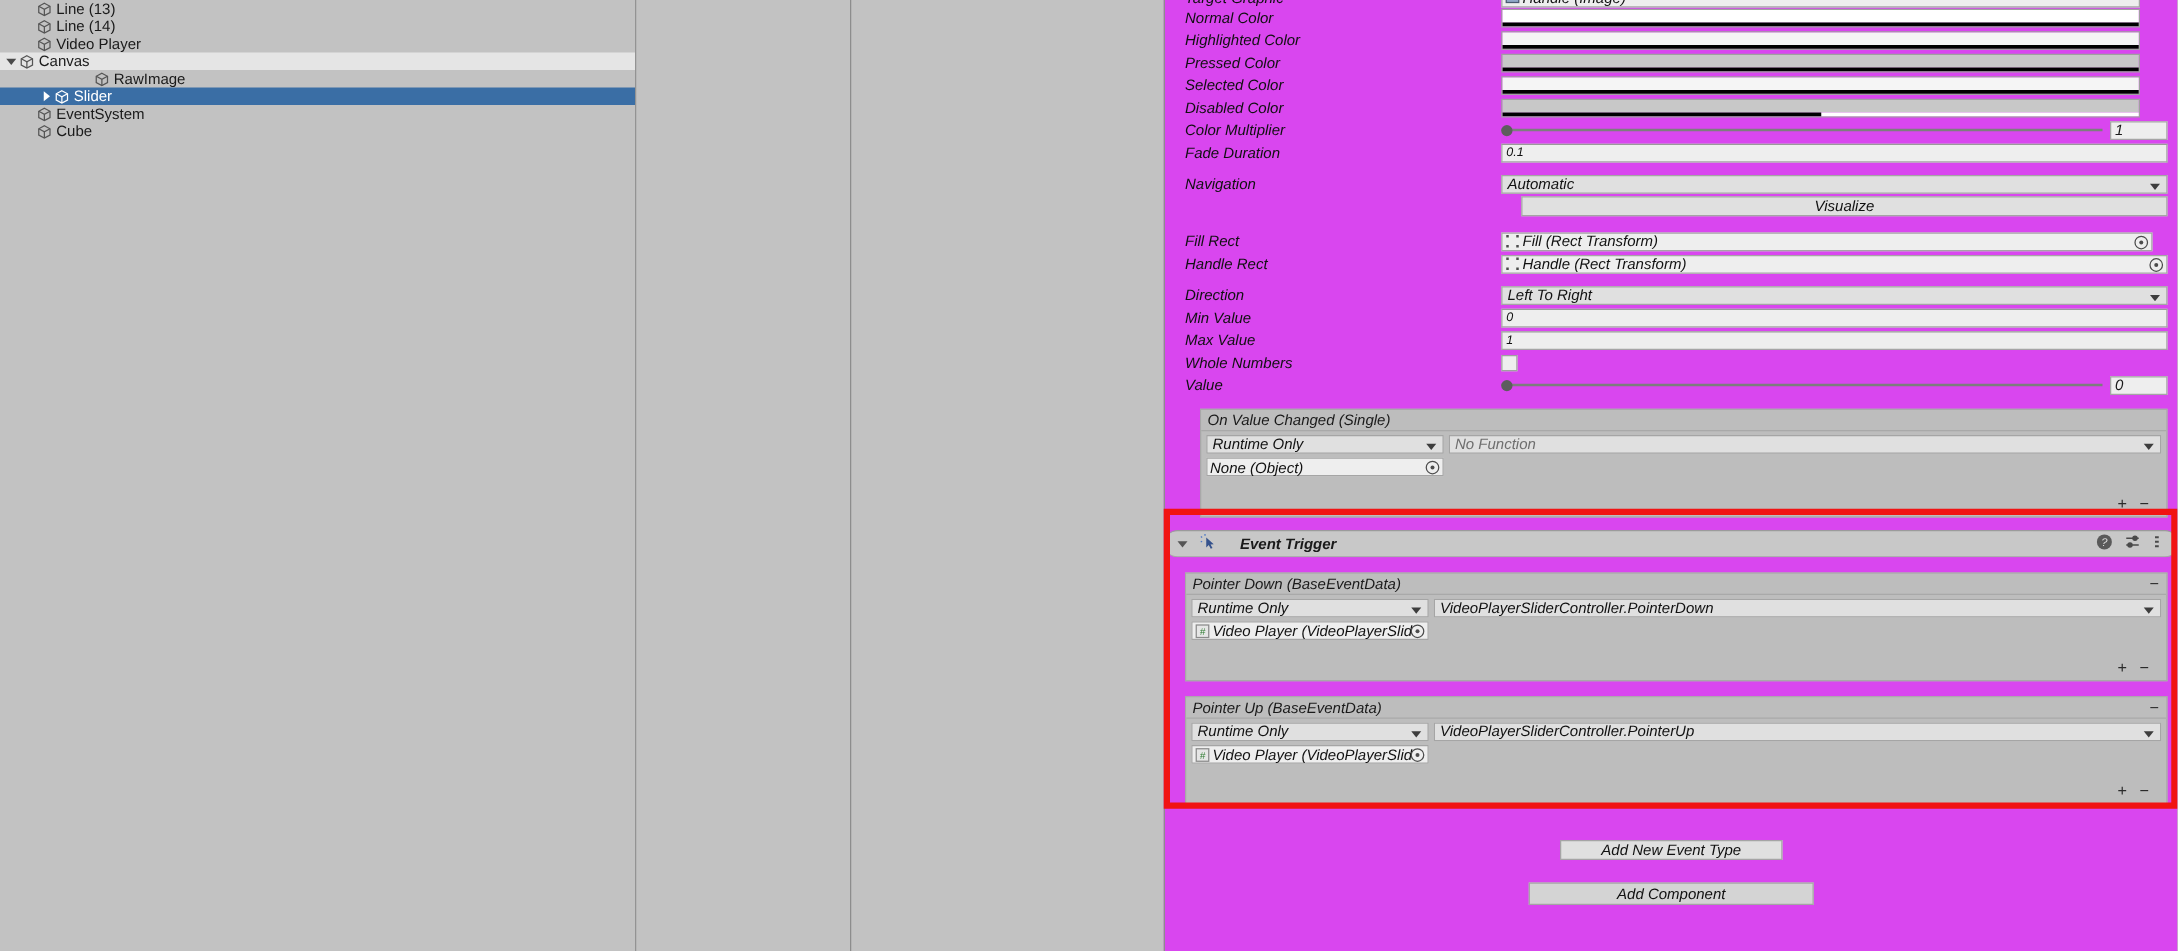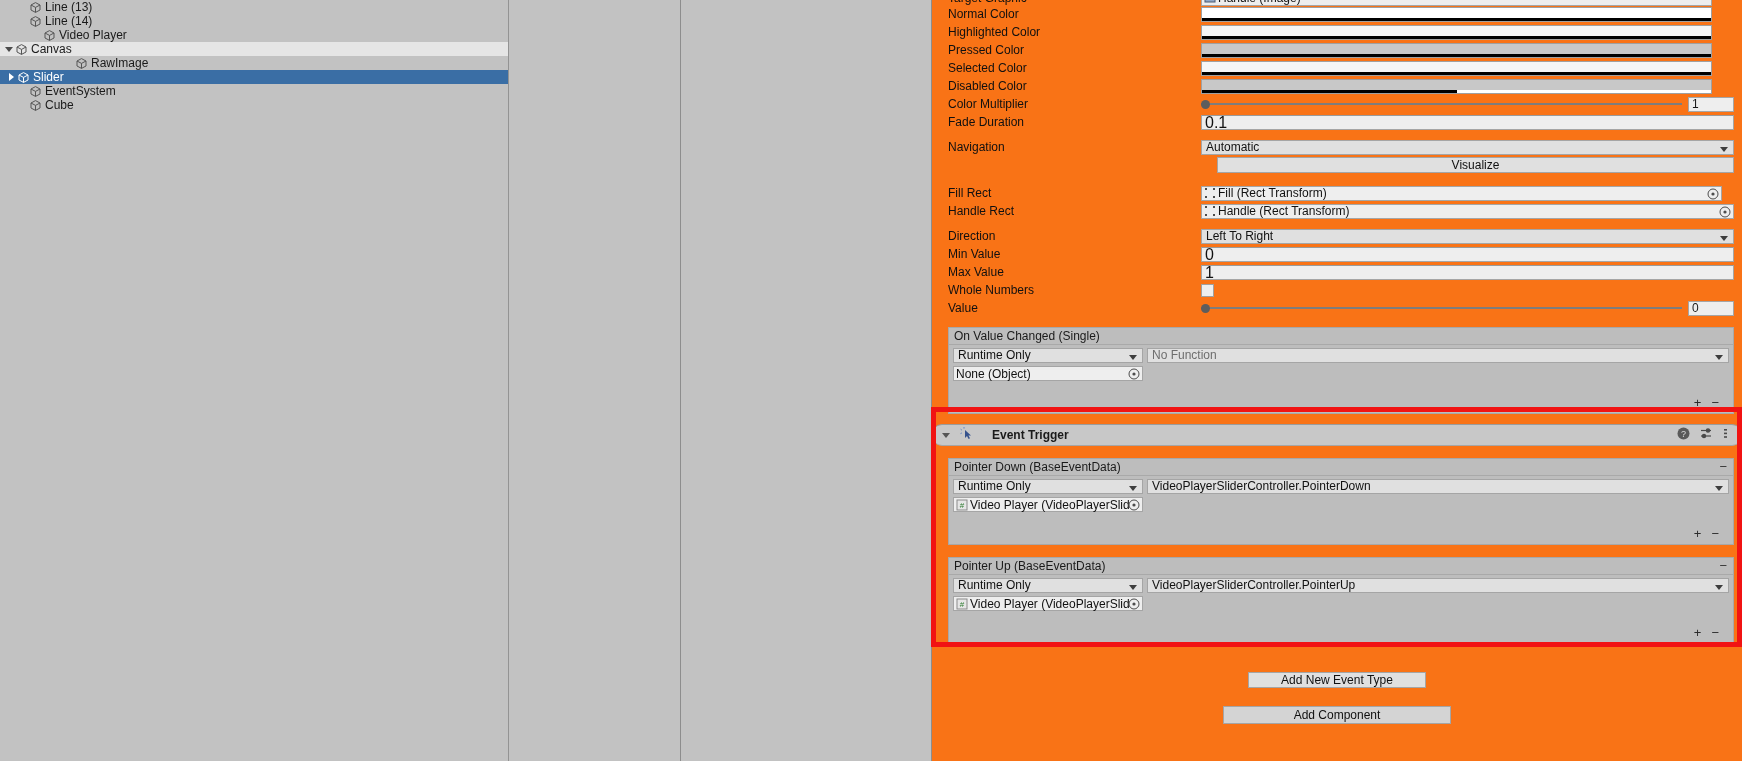--- a/index.html
+++ b/index.html
@@ -50,33 +50,33 @@
     background: #c2c2c2; border-right: 1px solid #8d8d8d;
   }
   .gappane {
     position: absolute; left: 682px; top: 0; width: 249px; height: 761px;
     background: #c2c2c2;
   }
 
   
   .inspector {
     position: absolute; left: 931px; top: 0; width: 811px; height: 761px;
-    background: #f97316; border-left: 1px solid #8d8d8d;
+    background: #d946ef; border-left: 1px solid #8d8d8d; font-style: italic;
   }
 
   .prow {
     display: flex; align-items: center; height: 18px; padding-left: 16px;
   }
   .plabel { width: 253px; flex: 0 0 253px; font-size: 12px; color: #101010; }
   .pfield { flex: 1 1 auto; position: relative; }
 
   
   .tinput {
     height: 15px; background: #eeeeee; border: 1px solid #a5a5a5;
-    border-top-color: #9a9a9a; font-size: 16px; line-height: 13px;
+    border-top-color: #9a9a9a; font-size: 10px; line-height: 13px;
     padding-left: 3px; color: #111; width: 100%;
     display: flex; align-items: center;
   }
 
   
   .popup {
     height: 15px; background: #e0e0e0; border: 1px solid #a5a5a5;
     font-size: 12px; line-height: 13px; padding-left: 4px; color: #111;
     display: flex; align-items: center; position: relative; width: 100%;
   }
@@ -176,21 +176,21 @@
           <span class="twisty"></span>
           <span class="cube-ico"><svg width="13" height="13" viewBox="0 0 13 13">
               <g fill="none" stroke="#555555" stroke-width="1">
                 <path d="M6.5 1.6 L11 4 L11 9 L6.5 11.4 L2 9 L2 4 Z"></path>
                 <path d="M2 4 L6.5 6.4 L11 4"></path>
                 <path d="M6.5 6.4 L6.5 11.4"></path>
               </g>
             </svg></span>
           <span class="hlabel">Line (14)</span>
         </div>
-        <div class="hrow" style="padding-left: 32px;">
+        <div class="hrow" style="padding-left: 18px;">
           <span class="twisty"></span>
           <span class="cube-ico"><svg width="13" height="13" viewBox="0 0 13 13">
               <g fill="none" stroke="#555555" stroke-width="1">
                 <path d="M6.5 1.6 L11 4 L11 9 L6.5 11.4 L2 9 L2 4 Z"></path>
                 <path d="M2 4 L6.5 6.4 L11 4"></path>
                 <path d="M6.5 6.4 L6.5 11.4"></path>
               </g>
             </svg></span>
           <span class="hlabel">Video Player</span>
         </div>
@@ -209,21 +209,21 @@
           <span class="twisty"></span>
           <span class="cube-ico"><svg width="13" height="13" viewBox="0 0 13 13">
               <g fill="none" stroke="#555555" stroke-width="1">
                 <path d="M6.5 1.6 L11 4 L11 9 L6.5 11.4 L2 9 L2 4 Z"></path>
                 <path d="M2 4 L6.5 6.4 L11 4"></path>
                 <path d="M6.5 6.4 L6.5 11.4"></path>
               </g>
             </svg></span>
           <span class="hlabel">RawImage</span>
         </div>
-        <div class="hrow sel" style="padding-left: 6px;">
+        <div class="hrow sel" style="padding-left: 32px;">
           <span class="twisty right"></span>
           <span class="cube-ico"><svg width="13" height="13" viewBox="0 0 13 13">
               <g fill="none" stroke="#ffffff" stroke-width="1">
                 <path d="M6.5 1.6 L11 4 L11 9 L6.5 11.4 L2 9 L2 4 Z"></path>
                 <path d="M2 4 L6.5 6.4 L11 4"></path>
                 <path d="M6.5 6.4 L6.5 11.4"></path>
               </g>
             </svg></span>
           <span class="hlabel">Slider</span>
         </div>
@@ -449,21 +449,21 @@
       <div class="plabel">Value</div>
       <div class="pfield" style="display:flex; align-items:center; gap:6px; padding-right:8px;">
         <div class="uslider" style="flex:1 1 auto;">
           <div class="track"></div>
           <div class="knob" style="left:0px;"></div>
         </div>
         <div class="numbox">0</div>
       </div>
     </div>
 
-    <div style="margin:10px 8px 0 16px;" class="evbox">
+    <div style="margin:10px 8px 0 28px;" class="evbox">
       <div class="evhdr">
         <span>On Value Changed (Single)</span>
       </div>
       <div class="evrow">
         <div style="width:190px; flex:0 0 190px;">
           <div class="popup">
             <span>Runtime Only</span>
             <span class="arrow"></span>
           </div>
           <div style="margin-top:3px;">

